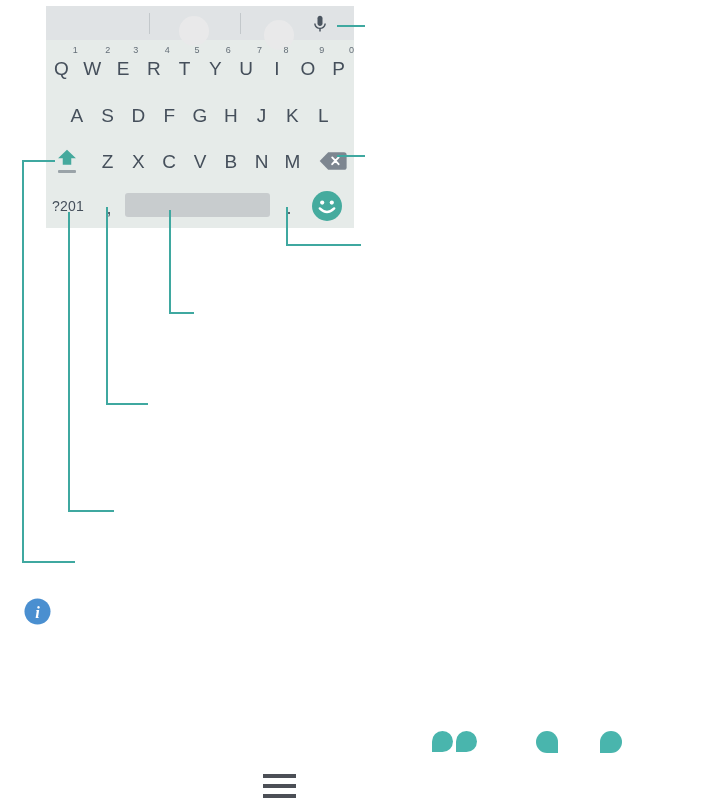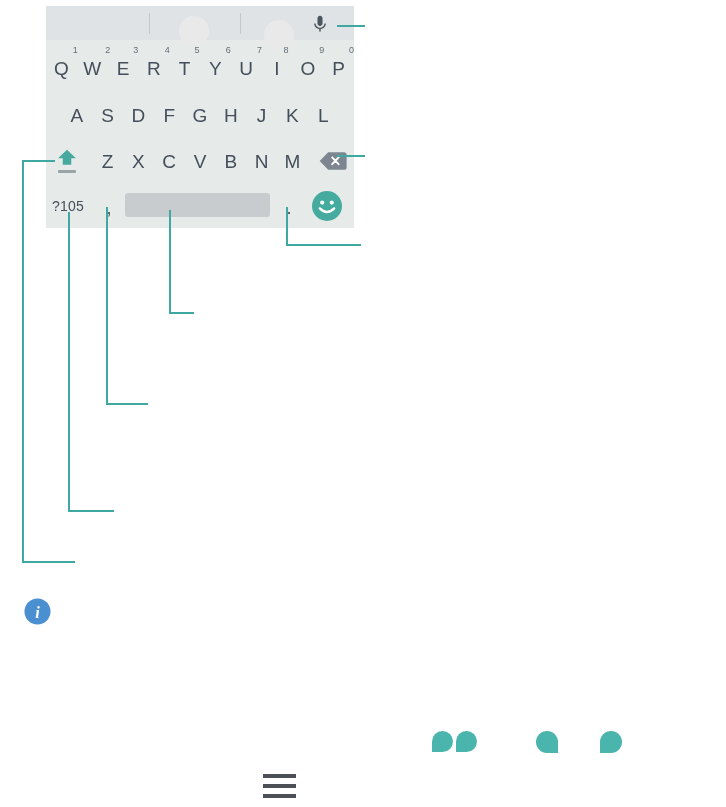--- a/index.html
+++ b/index.html
@@ -210,21 +210,21 @@
         </div>
       <div id="key-backspace">
         <svg id="backspace-icon" viewBox="0 0 28 20">
           <path d="M9.2 1.2 H25 a2.6 2.6 0 0 1 2.6 2.6 v12.4 a2.6 2.6 0 0 1 -2.6 2.6 H9.2 L0.7 10 Z" fill="#7d8690"></path>
           <path d="M13.2 6.4 L19.6 13.2 M19.6 6.4 L13.2 13.2" stroke="#ffffff" stroke-width="1.9" stroke-linecap="round" fill="none"></path>
         </svg>
       </div>
     </div>
 
     <div class="krow" id="row4">
-      <div id="key-sym">?105</div>
+      <div id="key-sym">?201</div>
       <div id="key-comma">,</div>
       <div id="key-space"></div>
       <div id="key-period">.</div>
       <div id="key-emoji">
         <svg id="emoji-icon" viewBox="0 0 32 32">
           <circle cx="16" cy="16" r="15" fill="#45ab9e"></circle>
           <circle cx="11.2" cy="12.6" r="2.1" fill="#ffffff"></circle>
           <circle cx="20.8" cy="12.6" r="2.1" fill="#ffffff"></circle>
           <path d="M8.8 18.4 Q16 25.6 23.2 18.4" stroke="#ffffff" stroke-width="2.4" fill="none" stroke-linecap="round"></path>
         </svg>

